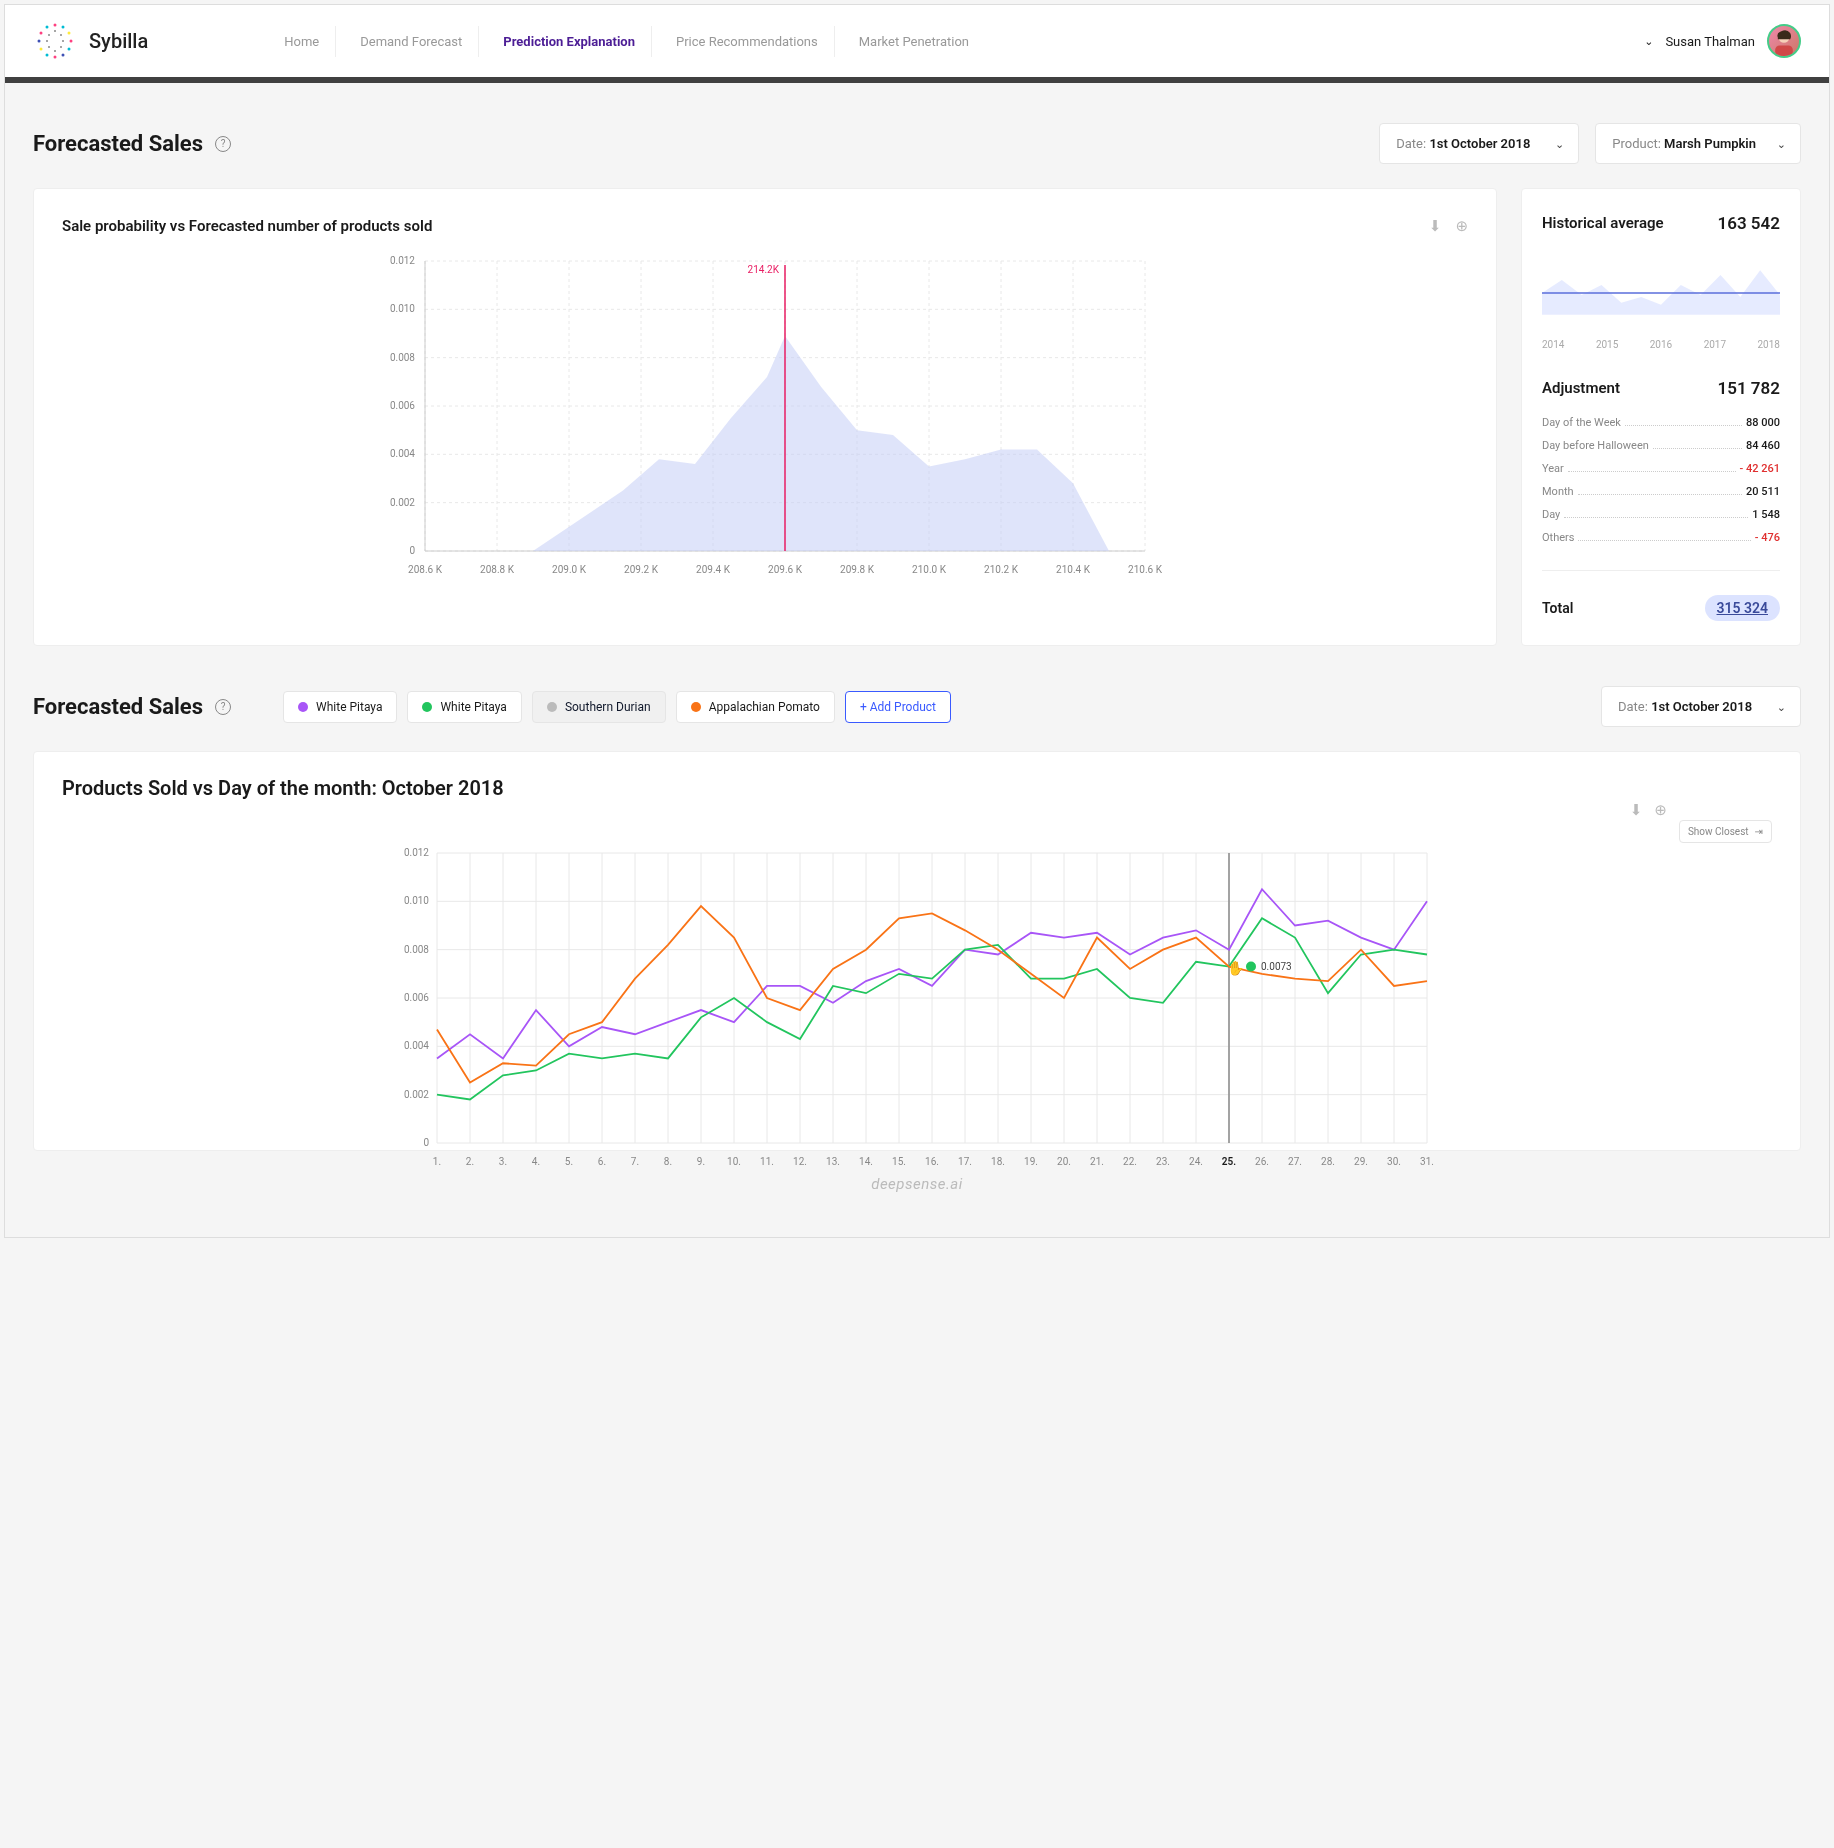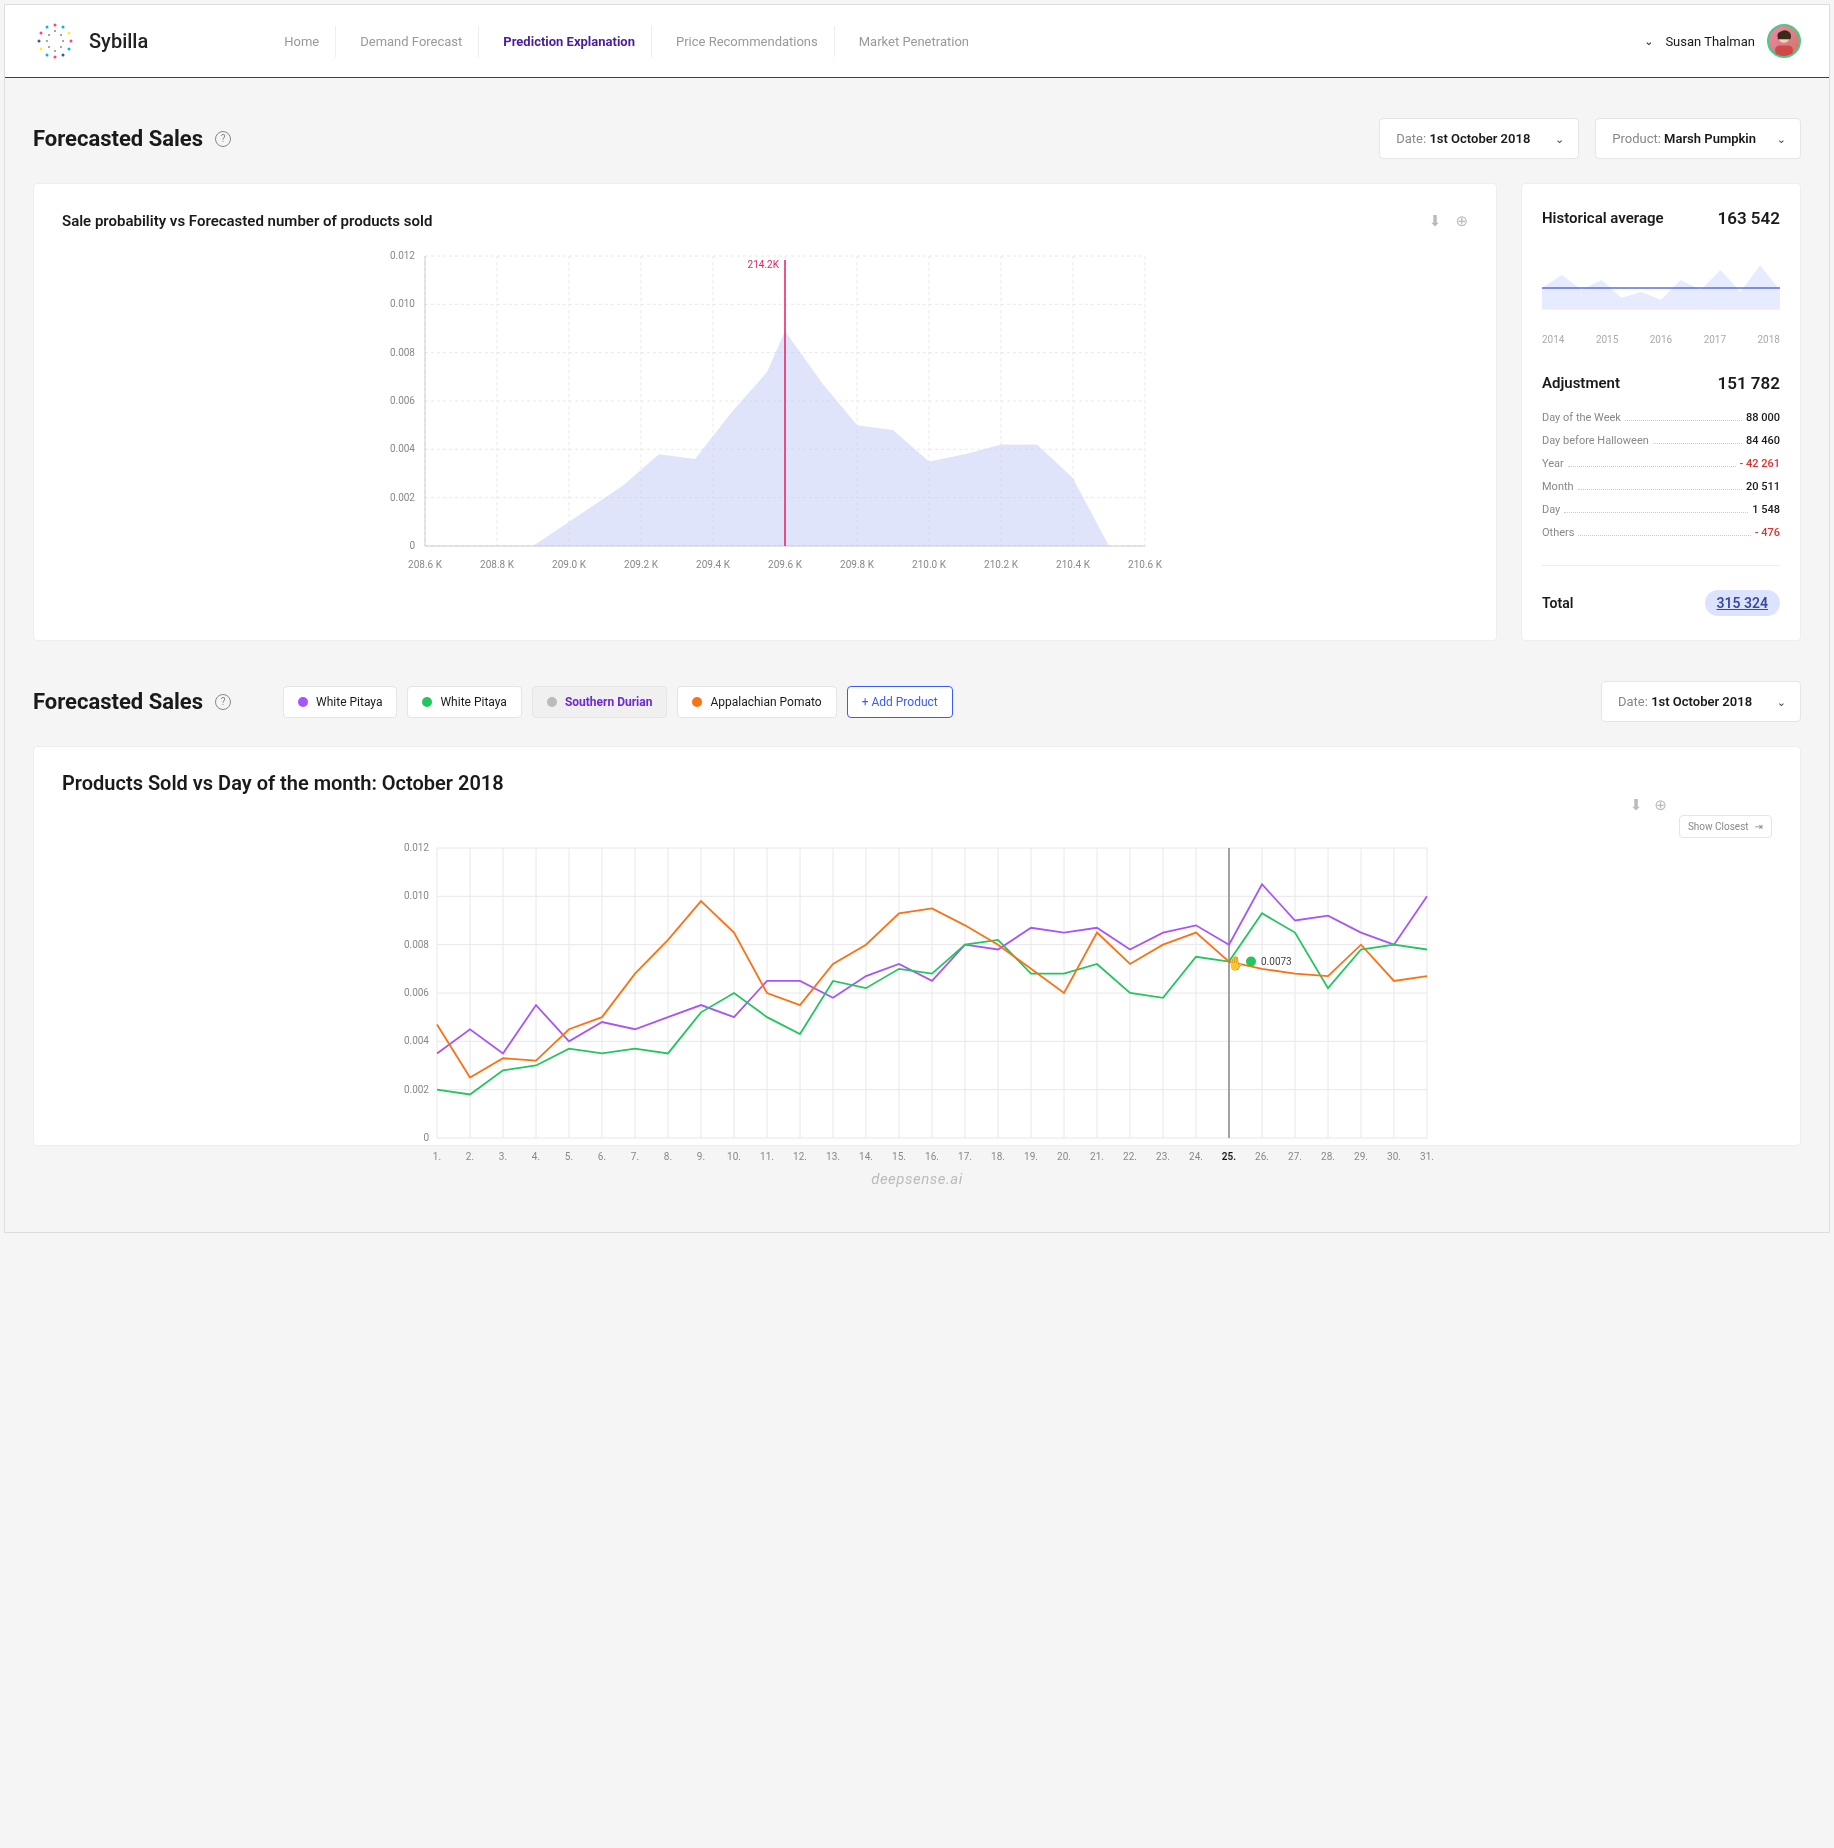--- a/index.html
+++ b/index.html
@@ -1,18 +1,18 @@
 <!DOCTYPE html>
 <html><head>
 <meta charset="utf-8">
 <style>
 * { box-sizing: border-box; margin: 0; padding: 0; }
 body { font-family: -apple-system, BlinkMacSystemFont, "Segoe UI", Roboto, sans-serif; background: #f5f5f5; color: #1a1a1a; }
 .app-frame { border: 1px solid #ddd; background: #f5f5f5; margin: 4px; }
-.topbar { background: #fff; display: flex; align-items: center; padding: 14px 28px; border-bottom: 1px solid #404040; }
+.topbar { background: #fff; display: flex; align-items: center; padding: 14px 28px; border-bottom: 6px solid #404040; }
 .logo-wrap { display: flex; align-items: center; gap: 12px; }
 .logo-mark { width: 44px; height: 44px; border-radius: 50%; position: relative; }
 .logo-mark svg { width: 100%; height: 100%; }
 .logo-text { font-size: 20px; font-weight: 500; color: #222; }
 .nav { display: flex; margin-left: 120px; gap: 8px; }
 .nav-item { padding: 8px 16px; font-size: 13px; color: #999; cursor: pointer; border-right: 1px solid #eee; }
 .nav-item:last-child { border-right: none; }
 .nav-item.active { color: #4c1d95; font-weight: 700; }
 .user-area { margin-left: auto; display: flex; align-items: center; gap: 12px; font-size: 13px; color: #1a1a1a; cursor: pointer; }
 .chevron { font-size: 11px; }
@@ -45,21 +45,21 @@
 .adj-name { flex-shrink: 0; }
 .adj-dots { flex: 1; border-bottom: 1px dotted #ccc; margin: 0 4px; height: 8px; }
 .adj-val { color: #1a1a1a; font-weight: 500; flex-shrink: 0; }
 .adj-val.neg { color: #e03030; }
 .divider { border-top: 1px solid #eee; margin: 8px 0 0; }
 .total-row { display: flex; justify-content: space-between; align-items: center; margin-top: 6px; }
 .total-label { font-size: 14px; font-weight: 600; }
 .total-pill { background: #dce3ff; color: #3a4a9a; padding: 5px 12px; border-radius: 14px; font-size: 14px; font-weight: 600; text-decoration: underline; }
 .legend-bar { display: flex; gap: 10px; align-items: center; }
 .legend-chip { background: #fff; border: 1px solid #e5e5e5; border-radius: 4px; padding: 8px 14px; font-size: 12px; display: flex; align-items: center; gap: 8px; cursor: pointer; }
-.legend-chip.inactive { background: #f0f0f0; color: #6d28d9; font-weight: bold; }
+.legend-chip.inactive { background: #f0f0f0; color: #0f172a; }
 .legend-dot { width: 10px; height: 10px; border-radius: 50%; }
 .add-chip { border: 1.5px solid #3a5aff; color: #3a5aff; background: #fff; border-radius: 4px; padding: 8px 14px; font-size: 12px; cursor: pointer; }
 .chart2-card { padding: 24px 28px 0 28px; }
 .chart2-title { font-size: 20px; font-weight: 600; margin-bottom: 10px; }
 .chart2-tools { float: right; display: flex; gap: 12px; align-items: center; color: #bbb; }
 .show-closest { border: 1px solid #e5e5e5; border-radius: 4px; padding: 5px 8px; font-size: 10px; color: #888; display: flex; align-items: center; gap: 6px; cursor: pointer; margin-top: 44px; }
 .chart2-box { height: 340px; }
 .chart2-box svg { width: 100%; height: 100%; }
 .footer { text-align: center; padding: 24px; color: #bbb; font-size: 15px; font-style: italic; letter-spacing: 0.5px; }
 .grid-line { stroke: #e8e8e8; stroke-dasharray: 3 3; stroke-width: 1; }

